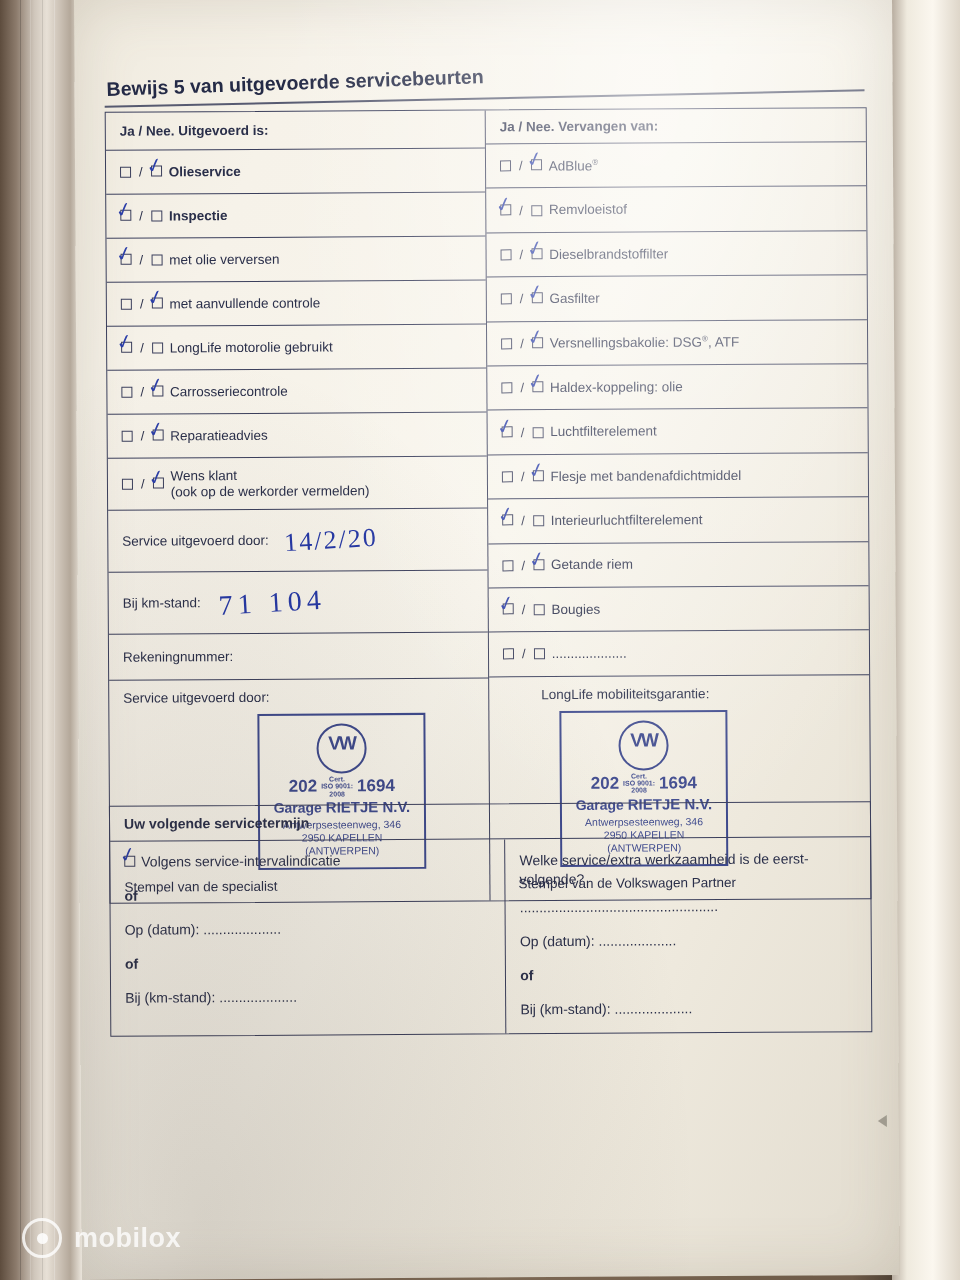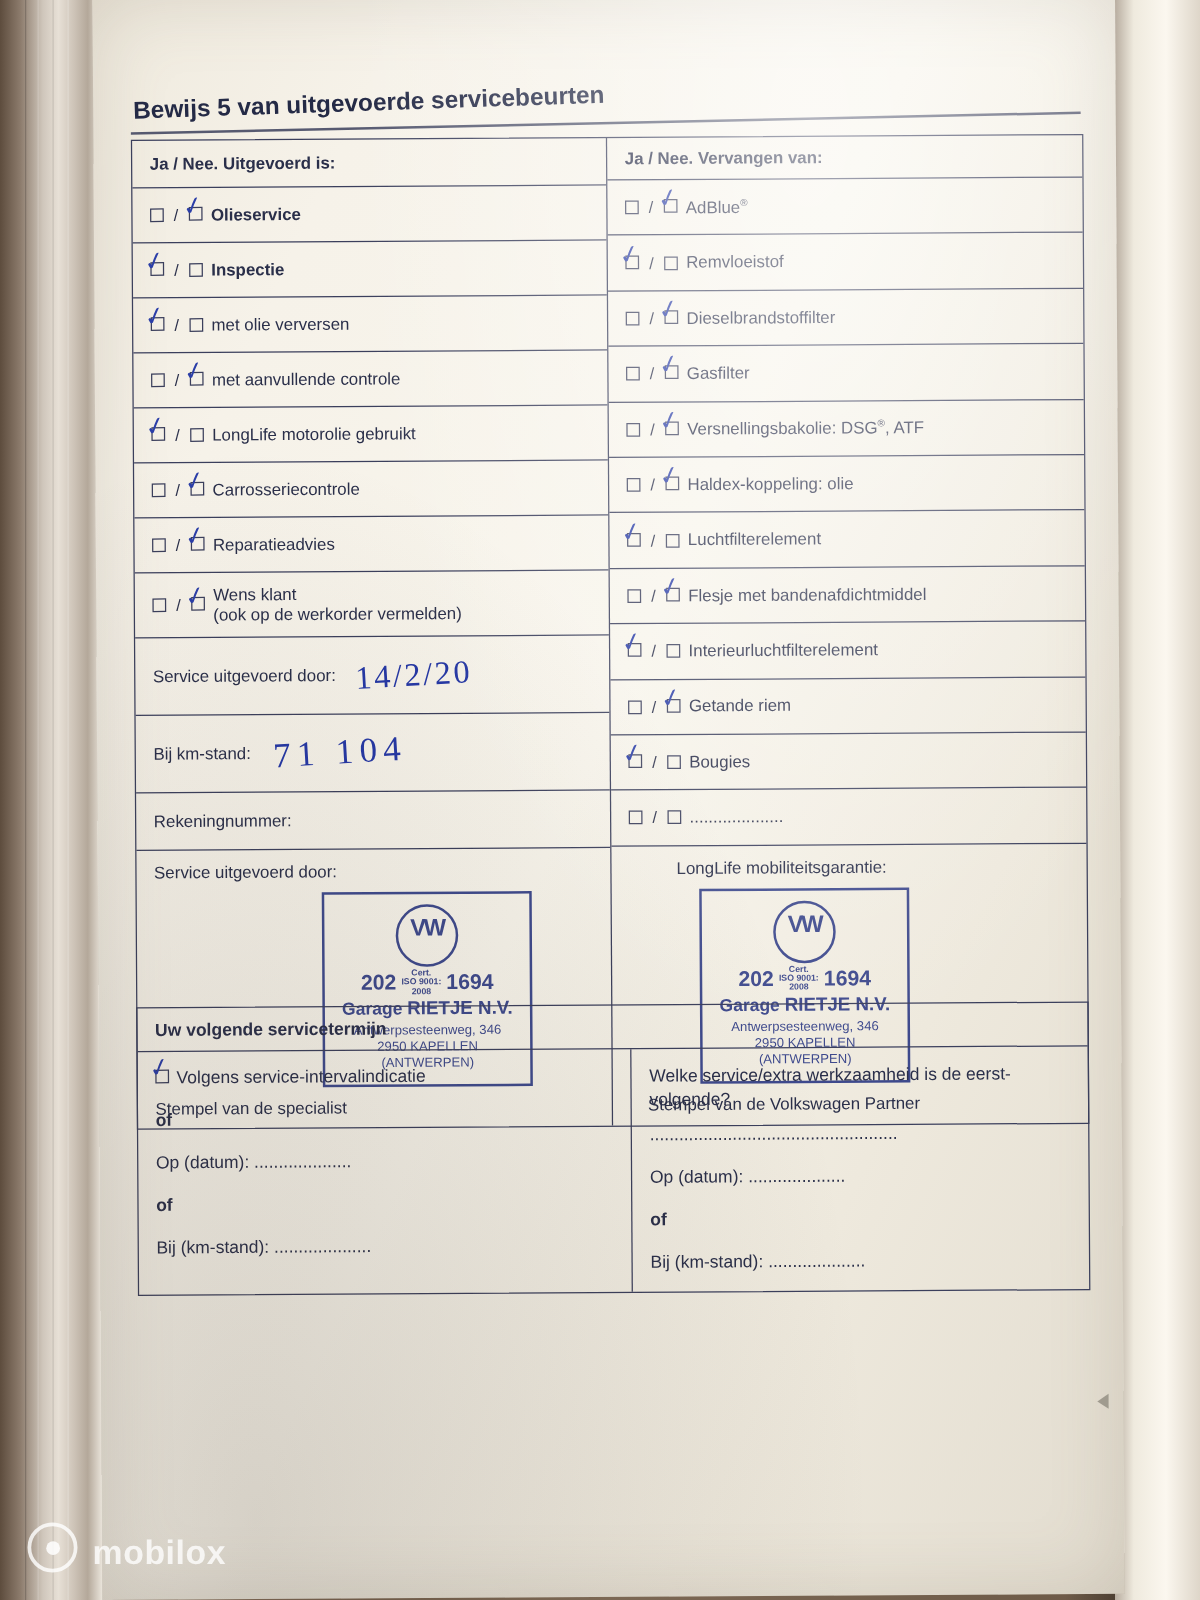--- a/index.html
+++ b/index.html
@@ -146,21 +146,21 @@
     position:absolute;left:430px;top:50px;width:330px;
     font-size:13px;color:rgba(90,85,70,.28);
   }
   .ghost2{position:absolute;left:430px;top:600px;width:320px;font-size:12px;color:rgba(90,85,70,.22);}
   .tri{
     position:absolute;right:12px;bottom:148px;width:0;height:0;
     border-top:6px solid transparent;border-bottom:6px solid transparent;border-right:9px solid #6e6a5e;opacity:.55;
   }
   
   .wm{
-    position:absolute;left:22px;bottom:22px;display:flex;align-items:flex-end;gap:12px;
+    position:absolute;left:22px;bottom:22px;display:flex;align-items:center;gap:12px;
     color:rgba(255,255,255,.78);font-size:27px;font-weight:bold;letter-spacing:.5px;
   }
   .wm .ring{
     width:34px;height:34px;border-radius:50%;border:3px solid rgba(255,255,255,.8);
     position:relative;
   }
   .wm .ring:after{
     content:"";position:absolute;left:50%;top:50%;width:11px;height:11px;margin:-5.5px 0 0 -5.5px;
     border-radius:50%;background:rgba(255,255,255,.85);
   }

